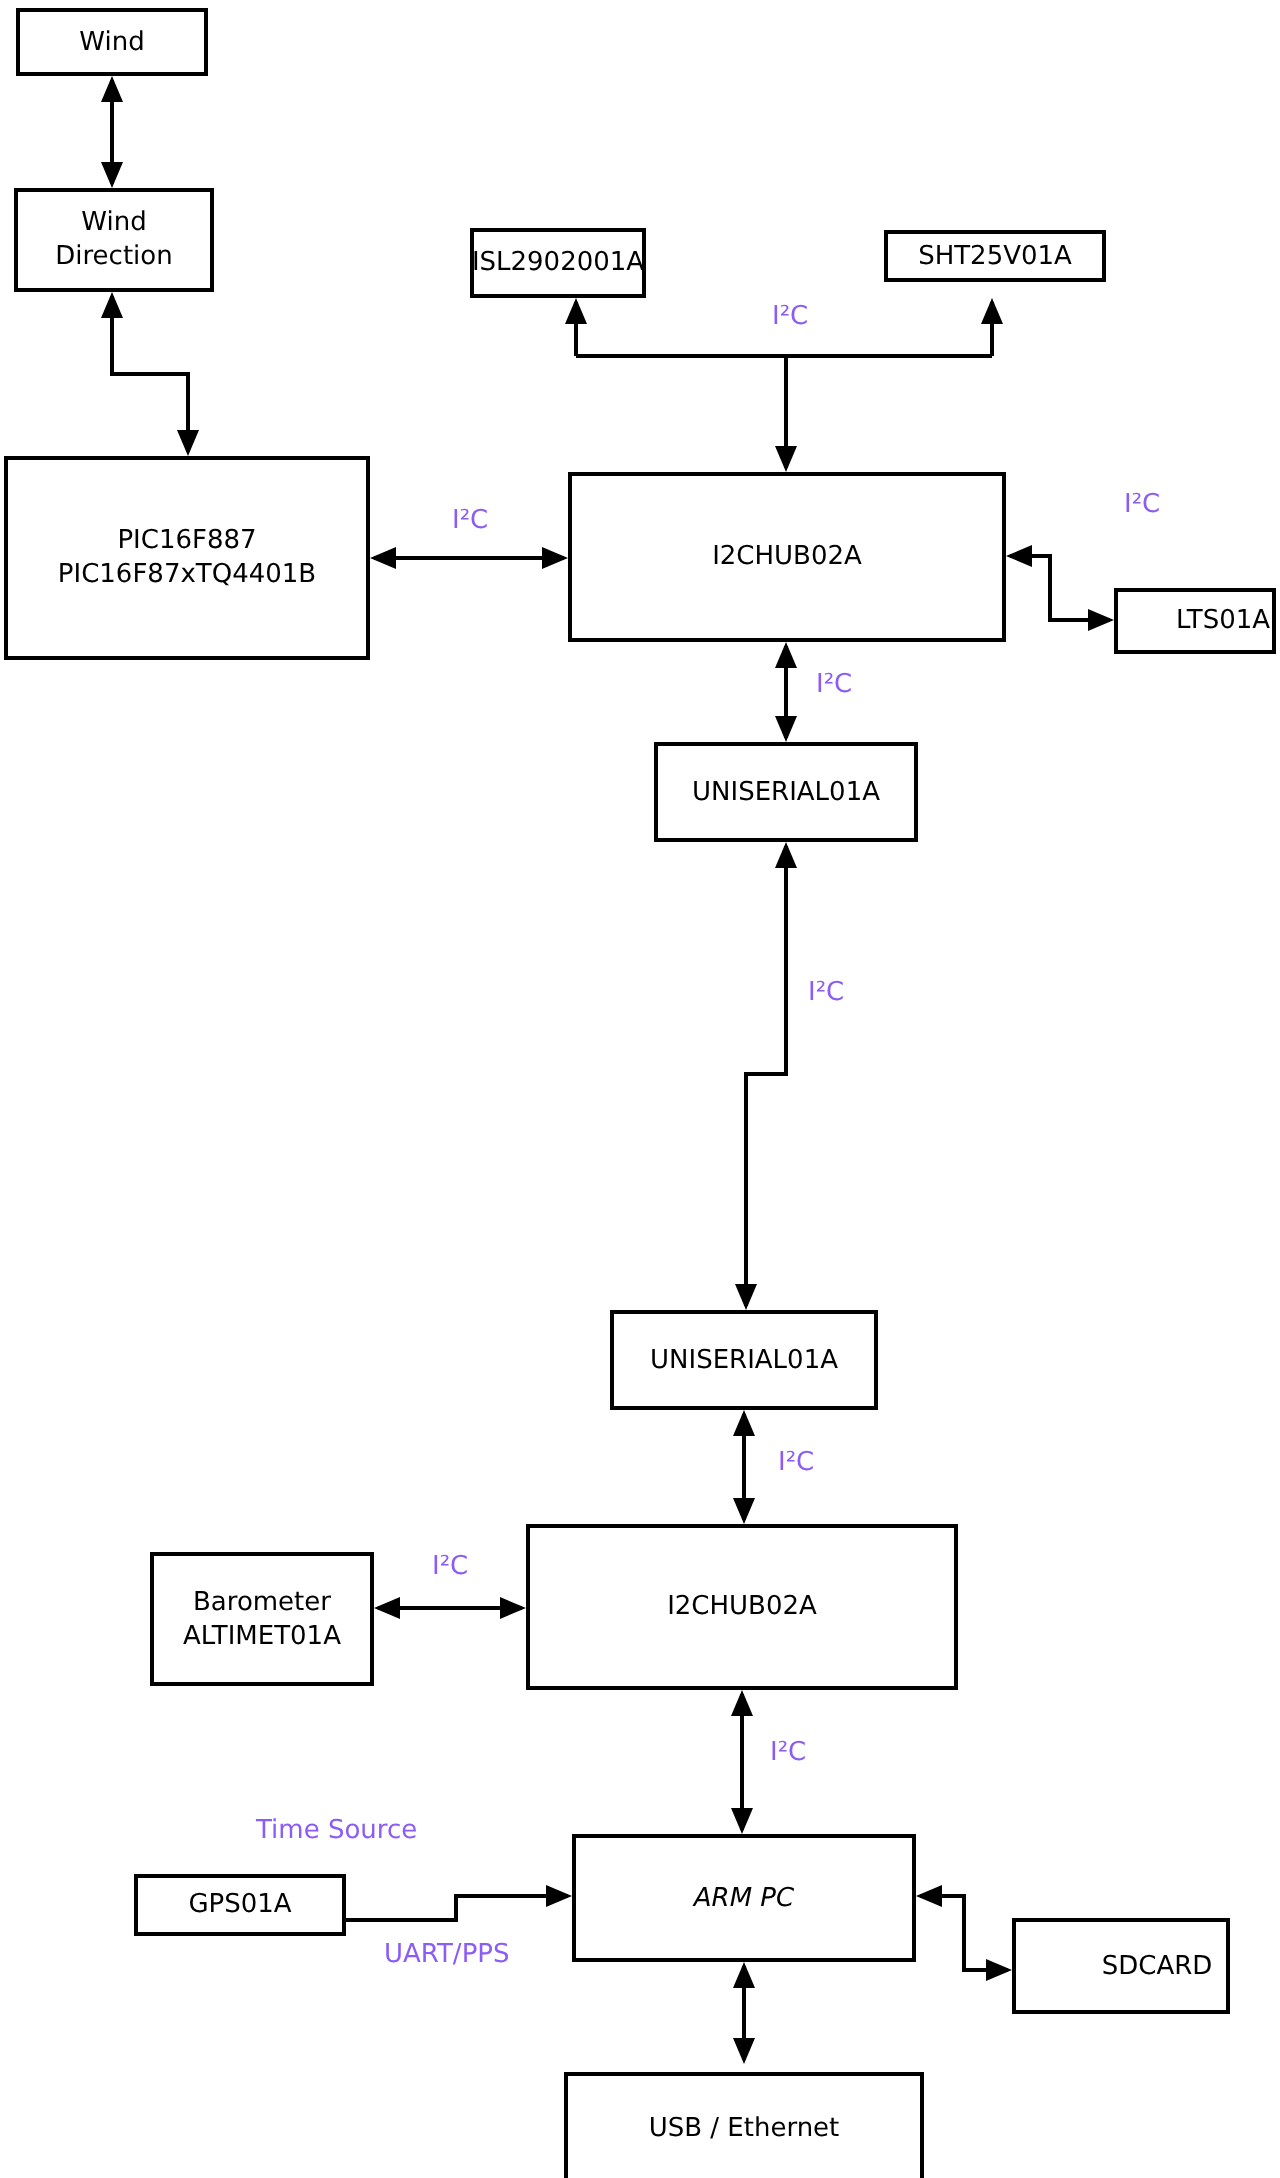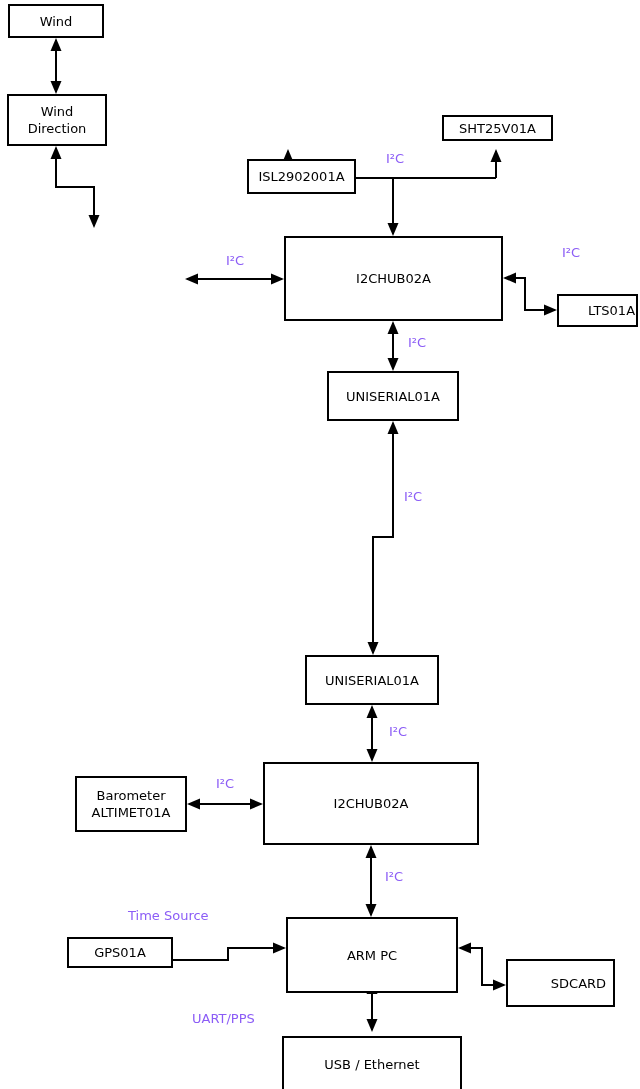--- a/index.html
+++ b/index.html
@@ -139,38 +139,40 @@
     <g>
       <line class="edge-line" x1="372" y1="983" x2="372" y2="1030"></line>
       <polygon class="arrow-head" points="372,981 366.5,994 377.5,994"></polygon>
       <polygon class="arrow-head" points="372,1032 366.5,1019 377.5,1019"></polygon>
     </g>
   </svg>
 
   <div class="node" style="left:8px;   top:4px;   width:96px;  height:34px;">Wind</div>
   <div class="node" style="left:7px;   top:94px;  width:100px; height:52px;">Wind
 Direction</div>
-  <div class="node" style="left:247px; top:114px; width:109px; height:35px;margin-top:45px;">ISL2902001A</div>
+  <div class="node" style="left:2px;   top:228px; width:183px; height:102px;">PIC16F887
+PIC16F87xTQ4401B</div>
+  <div class="node" style="left:235px; top:114px; width:88px; height:35px;">ISL2902001A</div>
   <div class="node" style="left:442px; top:115px; width:111px; height:26px;">SHT25V01A</div>
   <div class="node" style="left:284px; top:236px; width:219px; height:85px;">I2CHUB02A</div>
   <div class="node" style="left:557px; top:294px; width:81px;  height:33px;padding-left:28px;">LTS01A</div>
   <div class="node" style="left:327px; top:371px; width:132px; height:50px;">UNISERIAL01A</div>
   <div class="node" style="left:305px; top:655px; width:134px; height:50px;">UNISERIAL01A</div>
-  <div class="node" style="left:75px;  top:776px; width:112px; height:56px;">Barometer
+  <div class="node" style="left:75px;  top:776px; width:112px; height:67px;">Barometer
 ALTIMET01A</div>
   <div class="node" style="left:263px; top:762px; width:216px; height:83px;">I2CHUB02A</div>
   <div class="node" style="left:67px;  top:937px; width:106px; height:31px;">GPS01A</div>
-  <div class="node" style="left:286px; top:917px; width:172px; height:76px;">ARM PC</div>
+  <div class="node" style="left:286px; top:917px; width:172px; height:64px;font-style:italic;">ARM PC</div>
   <div class="node" style="left:506px; top:959px; width:109px; height:48px;padding-left:36px;">SDCARD</div>
   <div class="node" style="left:282px; top:1036px;width:180px; height:56px;">USB / Ethernet</div>
 
   <span class="edge-label" style="left:386px; top:152px;">I²C</span>
   <span class="edge-label" style="left:226px; top:254px;">I²C</span>
   <span class="edge-label" style="left:562px; top:246px;">I²C</span>
   <span class="edge-label" style="left:408px; top:336px;">I²C</span>
   <span class="edge-label" style="left:404px; top:490px;">I²C</span>
   <span class="edge-label" style="left:389px; top:725px;">I²C</span>
   <span class="edge-label" style="left:216px; top:777px;">I²C</span>
   <span class="edge-label" style="left:385px; top:870px;">I²C</span>
   <span class="edge-label" style="left:82px;  top:909px;margin-left:46px;">Time Source</span>
-  <span class="edge-label" style="left:192px; top:1012px;">UART/PPS</span>
+  <span class="edge-label" style="left:192px; top:971px;">UART/PPS</span>
 
 </div>
 
 </body></html>

